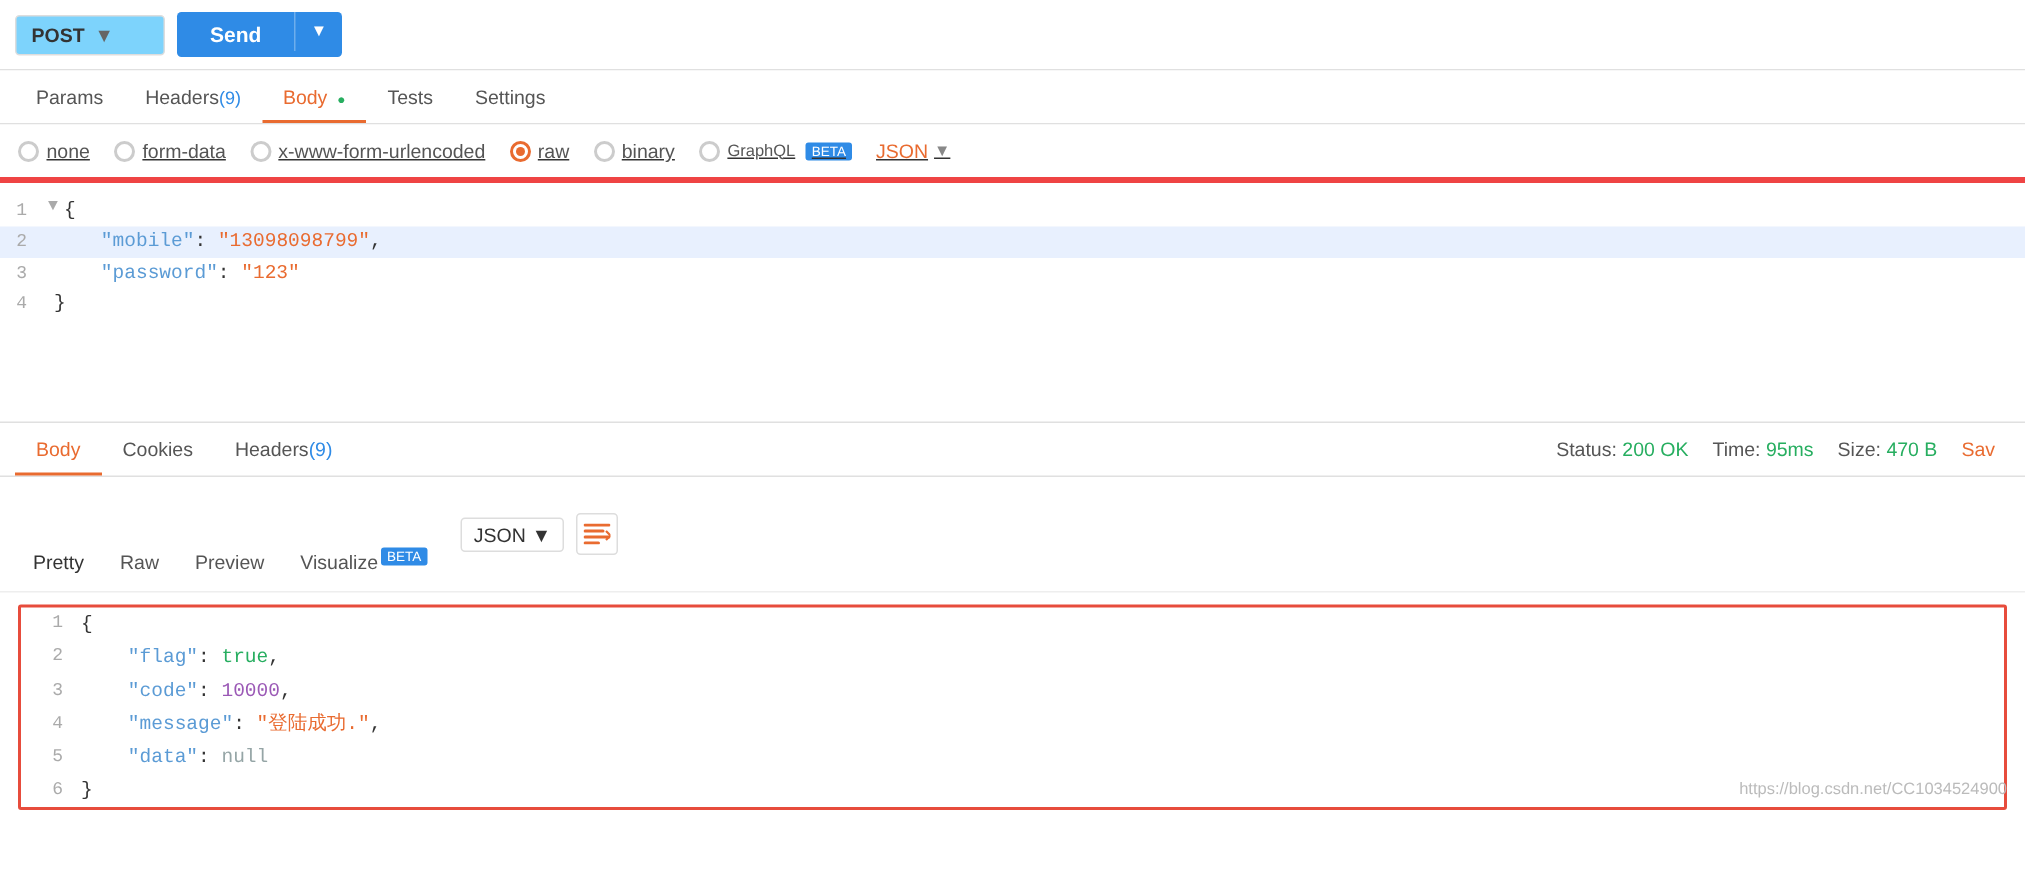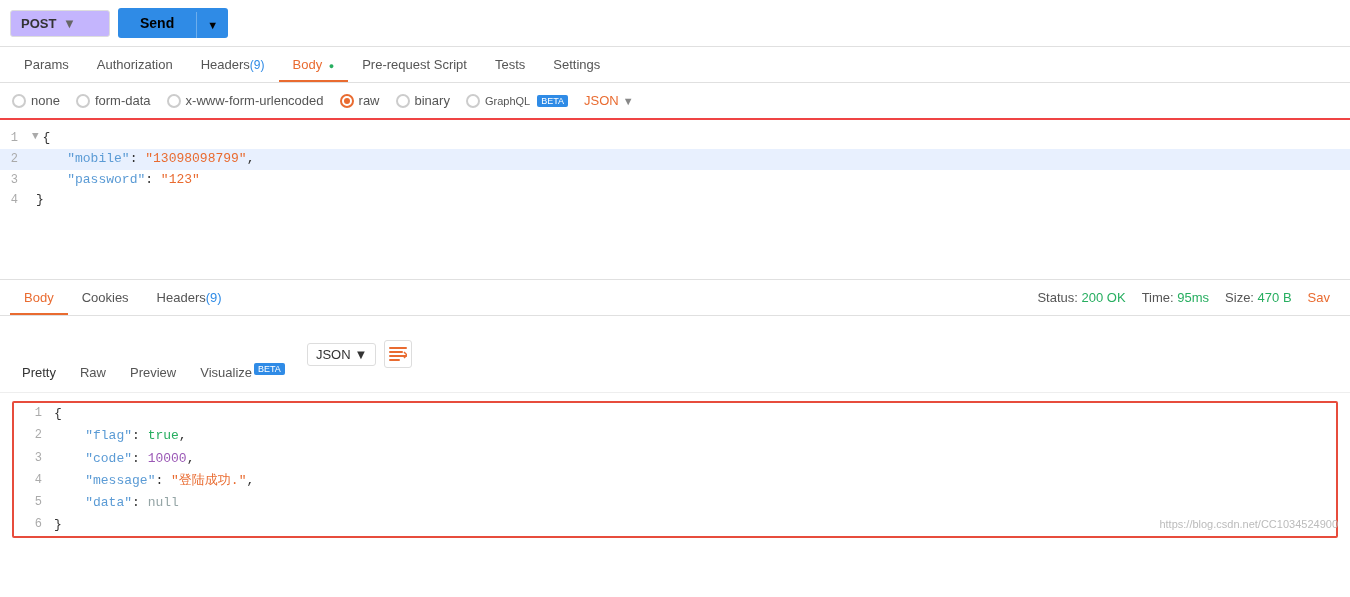--- a/index.html
+++ b/index.html
@@ -10,21 +10,21 @@
       display: flex;
       align-items: center;
       padding: 8px 10px;
       border-bottom: 1px solid #e0e0e0;
       background: #fff;
       gap: 8px;
     }
     .method-select {
       display: flex;
       align-items: center;
-      background: #c4b5fd;
+      background: #7dd3fc;
       border: 1px solid #ddd;
       border-radius: 3px;
       padding: 5px 10px;
       min-width: 100px;
       font-weight: bold;
       font-size: 13px;
       cursor: pointer;
     }
     .method-select span { flex: 1; }
     .method-select .arrow { color: #666; margin-left: 6px; }
@@ -32,23 +32,23 @@
       flex: 1;
       border: 1px solid #ddd;
       border-radius: 3px;
       padding: 6px 10px;
       font-size: 13px;
       color: #333;
       background: #fff;
     }
     .send-btn {
       display: flex;
-      align-items: flex-end;
+      align-items: flex-start;
       background: #2f8be6;
-      color: #000000;
+      color: #ffffff;
       border: none;
       border-radius: 3px;
       font-size: 14px;
       font-weight: bold;
       cursor: pointer;
       padding: 0;
       overflow: hidden;
     }
     .send-btn .send-label {
       padding: 7px 22px;
@@ -91,22 +91,23 @@
       color: #2f8be6;
       font-size: 12px;
     }
 
     
     .body-options {
       display: flex;
       align-items: center;
       padding: 10px 12px;
       gap: 16px;
-      border-bottom: 2px solid #ef4444;
-      background: #fff;
+      border-bottom: 4px solid #ef4444;
+      background: #fff;
+      text-decoration: underline;
     }
     .radio-option {
       display: flex;
       align-items: center;
       gap: 5px;
       cursor: pointer;
       font-size: 13px;
       color: #555;
     }
     .radio-circle {
@@ -331,31 +332,25 @@
     <span class="send-label">Send</span>
     <span class="send-arrow">▼</span>
   </button>
 </div>
 
 <div class="request-tabs">
   <div class="req-tab">
     <span>Params</span>
   </div>
   <div class="req-tab">
-    <span>Authorization</span>
-  </div>
-  <div class="req-tab">
     <span>Headers</span><span class="badge">(9)</span>
   </div>
   <div class="req-tab active">
     <span>Body</span>
     <span style="color:#27ae60;font-size:9px;vertical-align:middle;margin-left:3px;">●</span>
-  </div>
-  <div class="req-tab">
-    <span>Pre-request Script</span>
   </div>
   <div class="req-tab">
     <span>Tests</span>
   </div>
   <div class="req-tab">
     <span>Settings</span>
   </div>
 </div>
 
 <div class="body-options">

